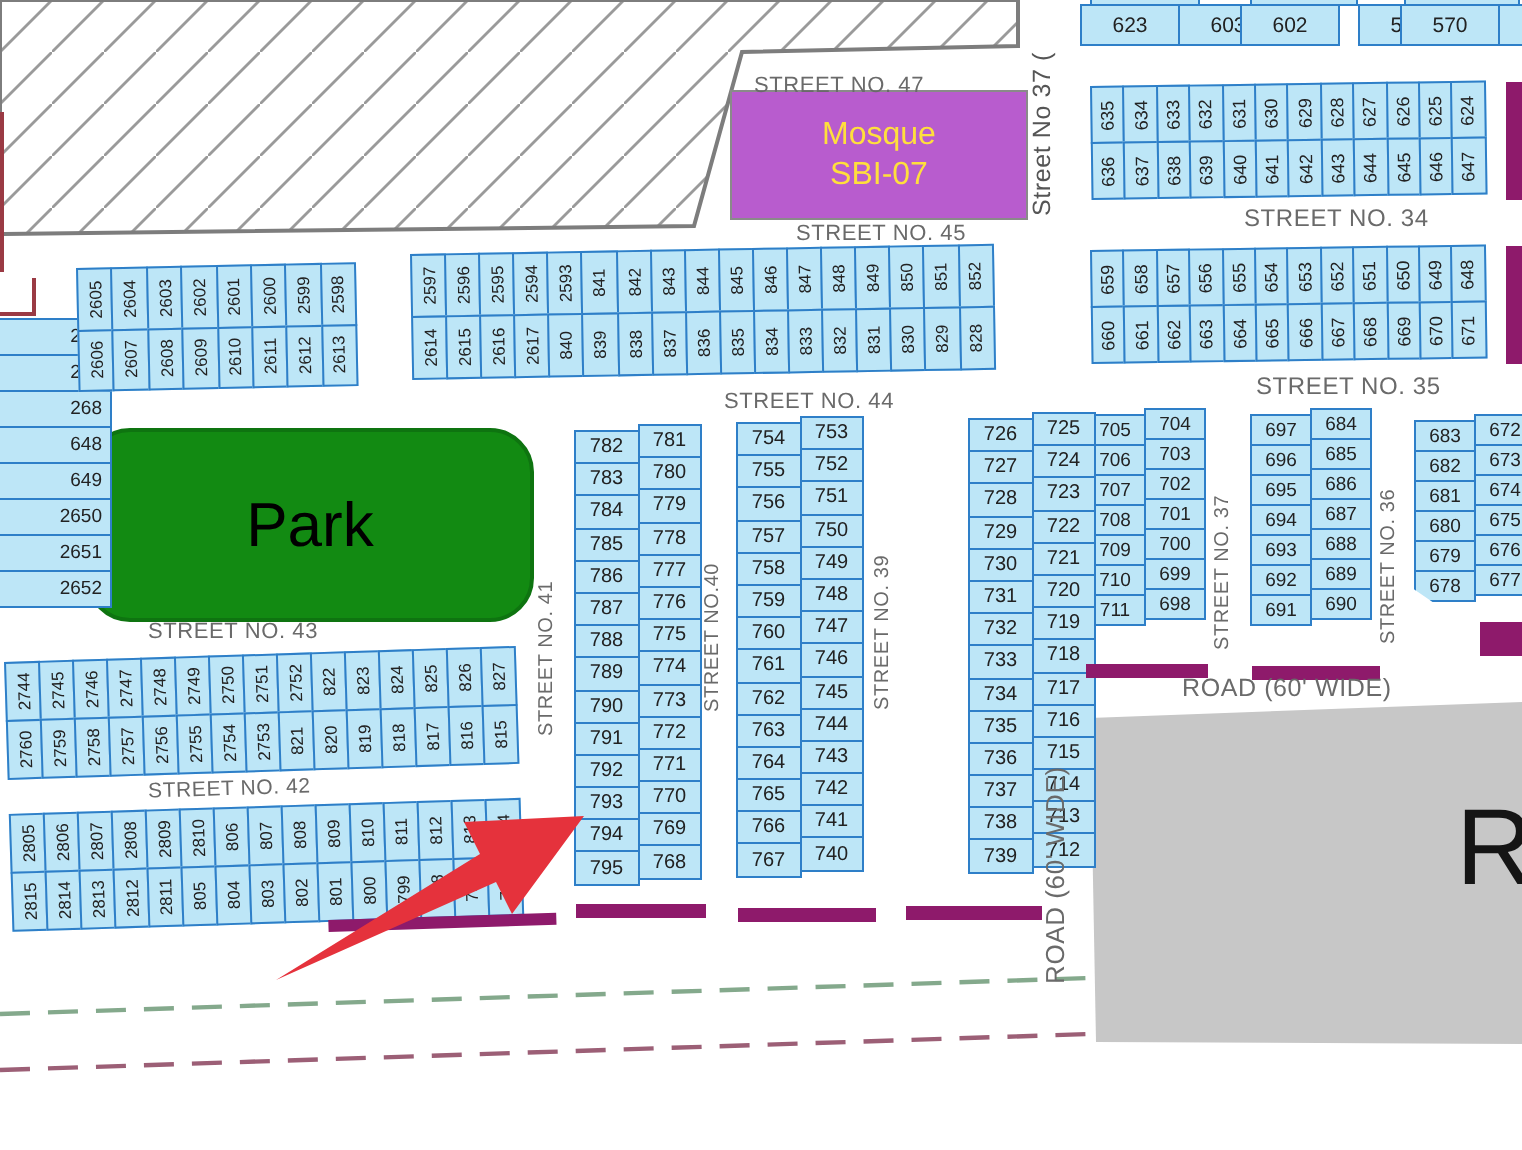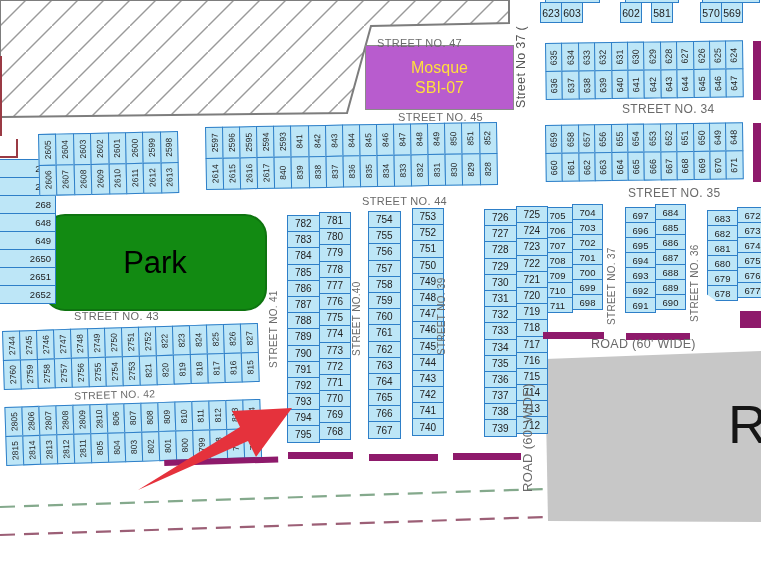--- a/index.html
+++ b/index.html
@@ -13,21 +13,21 @@
   .col .cell{margin-bottom:-1px;}
   .stack > .row{margin-bottom:-1px;}
   .vert span{transform:rotate(-90deg);display:block;white-space:nowrap;}
   
   .b34 .cell{width:17.4px;height:29px;font-size:9px;}
   .b2605 .cell{width:18.4px;height:31.5px;font-size:8.5px;}
   .b44 .cell{width:18.1px;height:32px;font-size:8.5px;}
   .sw .cell{width:18px;height:30px;font-size:8.5px;}
   .pairR .cell{width:31px;height:16px;font-size:9.5px;}
   .pairM .cell{width:32.5px;height:17.2px;font-size:10px;}
-  .trp .cell{width:22px;height:21px;font-size:10.5px;}
+  .trp .cell{width:50px;height:21px;font-size:10.5px;}
   .ledge .cell{width:76px;height:19px;font-size:9.5px;justify-content:flex-end;padding-right:4px;}
   .colR{margin-top:-3px;}
   .street-label{position:absolute;color:#6a6a6a;font-size:11px;white-space:nowrap;letter-spacing:.3px;z-index:12;}
   .vlabel{transform:rotate(-90deg);transform-origin:0 0;}
   .maroon{position:absolute;background:#8E1A6B;z-index:11;}
   .r3L .cell:last-child{clip-path:polygon(0 0,100% 0,100% 100%,30% 100%,0 60%);}
   .sliver{position:absolute;top:-4px;height:7px;box-sizing:border-box;
           border:1px solid #2E7FC8;background:#BDE6F7;z-index:9;}
   #road-block{position:absolute;left:545px;top:351px;width:216px;height:171px;background:#C7C7C7;
               clip-path:polygon(0px 8px,216px 0px,216px 171px,3px 170px);z-index:4;}
@@ -690,21 +690,21 @@
         <div class="cell">
           <span>769</span>
         </div>
         <div class="cell">
           <span>768</span>
         </div>
       </div>
   </div>
   <div class="maroon" style="left:288px;top:452px;width:65px;height:7px;"></div>
 
-  <div class="blk row pairM" style="left:368px;top:211px;gap:12px;">
+  <div class="blk row pairM" style="left:368px;top:211px;">
     <div class="col">
         <div class="cell">
           <span>754</span>
         </div>
         <div class="cell">
           <span>755</span>
         </div>
         <div class="cell">
           <span>756</span>
         </div>

